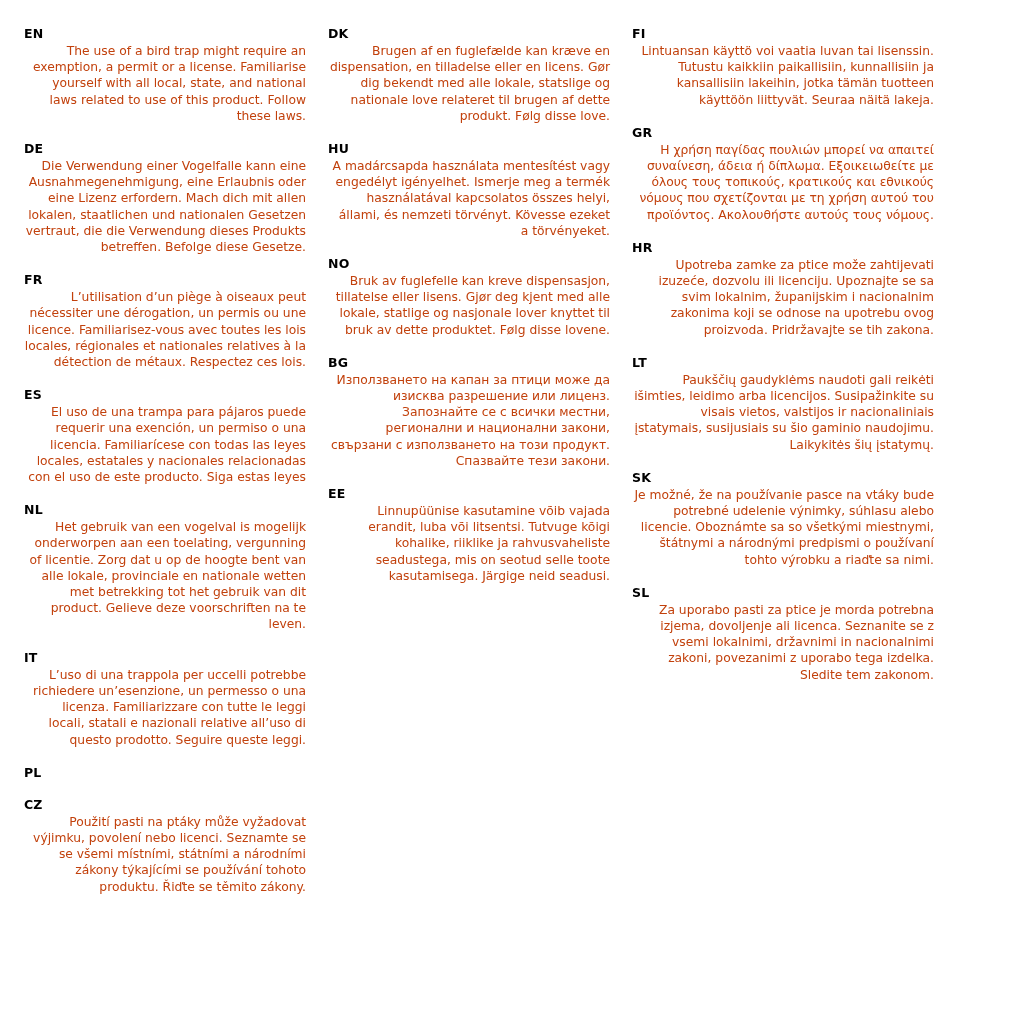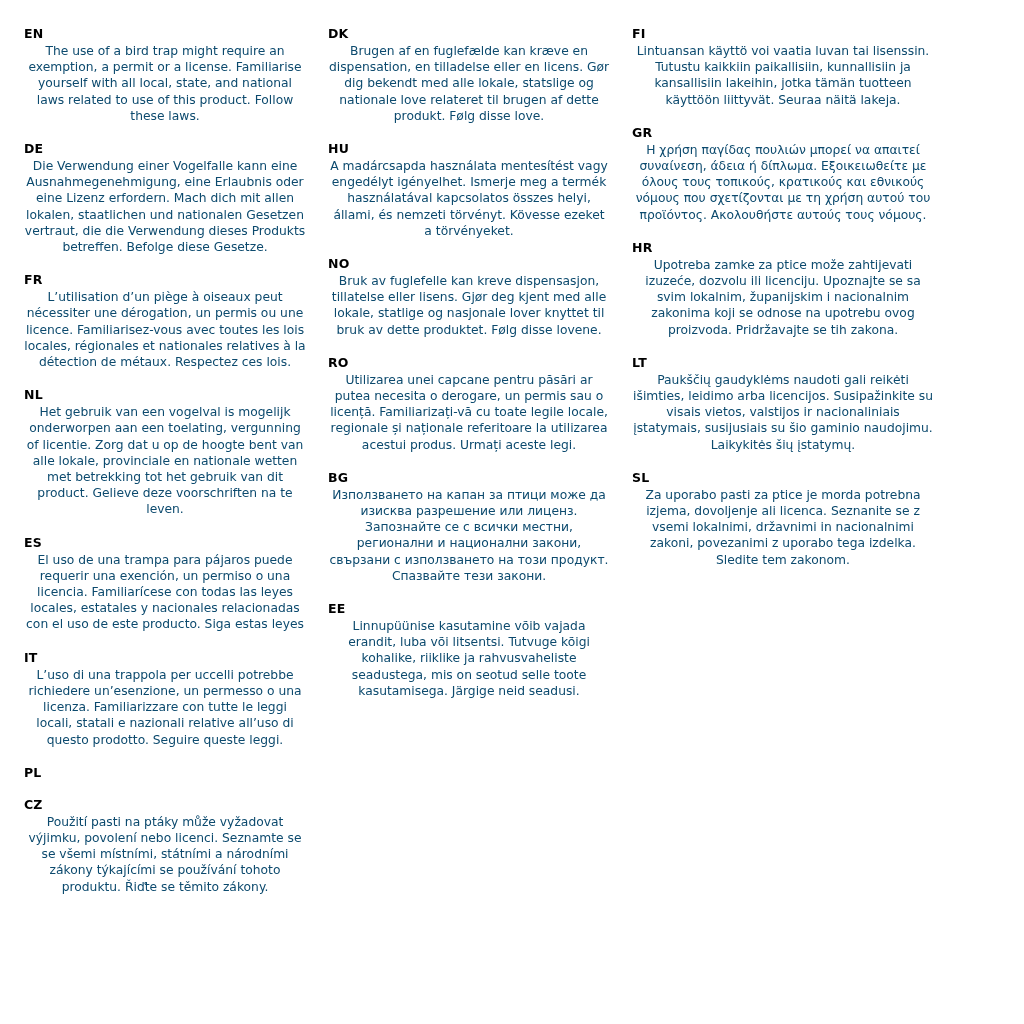--- a/index.html
+++ b/index.html
@@ -44,22 +44,22 @@
     font-size: 12.5px;
     font-weight: 700;
     line-height: 15px;
     letter-spacing: 0.2px;
     margin-bottom: 2px;
     color: #000000;
   }
   .lang-text {
     font-size: 12.3px;
     line-height: 16.2px;
-    color: #0c4a6e;
-    text-align: center;
+    color: #c2410c;
+    text-align: right;
     hyphens: none;
   }
 </style>
 </head>
 <body>
 
 <div class="page">
   <div class="columns">
 
     <div class="column">
@@ -69,26 +69,26 @@
       </div>
       <div class="entry">
         <div class="lang-code">DE</div>
         <div class="lang-text">Die Verwendung einer Vogelfalle kann eine Ausnahmegenehmigung, eine Erlaubnis oder eine Lizenz erfordern. Mach dich mit allen lokalen, staatlichen und nationalen Gesetzen vertraut, die die Verwendung dieses Produkts betreffen. Befolge diese Gesetze.</div>
       </div>
       <div class="entry">
         <div class="lang-code">FR</div>
         <div class="lang-text">L’utilisation d’un piège à oiseaux peut nécessiter une dérogation, un permis ou une licence. Familiarisez-vous avec toutes les lois locales, régionales et nationales relatives à la détection de métaux. Respectez ces lois.</div>
       </div>
       <div class="entry">
+        <div class="lang-code">ES</div>
+        <div class="lang-text">El uso de una trampa para pájaros puede requerir una exención, un permiso o una licencia. Familiarícese con todas las leyes locales, estatales y nacionales relacionadas con el uso de este producto. Siga estas leyes</div>
+      </div>
+      <div class="entry">
         <div class="lang-code">NL</div>
         <div class="lang-text">Het gebruik van een vogelval is mogelijk onderworpen aan een toelating, vergunning of licentie. Zorg dat u op de hoogte bent van alle lokale, provinciale en nationale wetten met betrekking tot het gebruik van dit product. Gelieve deze voorschriften na te leven.</div>
-      </div>
-      <div class="entry">
-        <div class="lang-code">ES</div>
-        <div class="lang-text">El uso de una trampa para pájaros puede requerir una exención, un permiso o una licencia. Familiarícese con todas las leyes locales, estatales y nacionales relacionadas con el uso de este producto. Siga estas leyes</div>
       </div>
       <div class="entry">
         <div class="lang-code">IT</div>
         <div class="lang-text">L’uso di una trappola per uccelli potrebbe richiedere un’esenzione, un permesso o una licenza. Familiarizzare con tutte le leggi locali, statali e nazionali relative all’uso di questo prodotto. Seguire queste leggi.</div>
       </div>
       <div class="entry">
         <div class="lang-code">PL</div>
       </div>
       <div class="entry">
         <div class="lang-code">CZ</div>
@@ -101,24 +101,20 @@
         <div class="lang-code">DK</div>
         <div class="lang-text">Brugen af en fuglefælde kan kræve en dispensation, en tilladelse eller en licens. Gør dig bekendt med alle lokale, statslige og nationale love relateret til brugen af dette produkt. Følg disse love.</div>
       </div>
       <div class="entry">
         <div class="lang-code">HU</div>
         <div class="lang-text">A madárcsapda használata mentesítést vagy engedélyt igényelhet. Ismerje meg a termék használatával kapcsolatos összes helyi, állami, és nemzeti törvényt. Kövesse ezeket a törvényeket.</div>
       </div>
       <div class="entry">
         <div class="lang-code">NO</div>
         <div class="lang-text">Bruk av fuglefelle kan kreve dispensasjon, tillatelse eller lisens. Gjør deg kjent med alle lokale, statlige og nasjonale lover knyttet til bruk av dette produktet. Følg disse lovene.</div>
-      </div>
-      <div class="entry">
-        <div class="lang-code">RO</div>
-        <div class="lang-text">Utilizarea unei capcane pentru păsări ar putea necesita o derogare, un permis sau o licență. Familiarizați-vă cu toate legile locale, regionale și naționale referitoare la utilizarea acestui produs. Urmați aceste legi.</div>
       </div>
       <div class="entry">
         <div class="lang-code">BG</div>
         <div class="lang-text">Използването на капан за птици може да изисква разрешение или лиценз. Запознайте се с всички местни, регионални и национални закони, свързани с използването на този продукт. Спазвайте тези закони.</div>
       </div>
       <div class="entry">
         <div class="lang-code">EE</div>
         <div class="lang-text">Linnupüünise kasutamine võib vajada erandit, luba või litsentsi. Tutvuge kõigi kohalike, riiklike ja rahvusvaheliste seadustega, mis on seotud selle toote kasutamisega. Järgige neid seadusi.</div>
       </div>
     </div>
@@ -134,19 +130,23 @@
       </div>
       <div class="entry">
         <div class="lang-code">HR</div>
         <div class="lang-text">Upotreba zamke za ptice može zahtijevati izuzeće, dozvolu ili licenciju. Upoznajte se sa svim lokalnim, županijskim i nacionalnim zakonima koji se odnose na upotrebu ovog proizvoda. Pridržavajte se tih zakona.</div>
       </div>
       <div class="entry">
         <div class="lang-code">LT</div>
         <div class="lang-text">Paukščių gaudyklėms naudoti gali reikėti išimties, leidimo arba licencijos. Susipažinkite su visais vietos, valstijos ir nacionaliniais įstatymais, susijusiais su šio gaminio naudojimu. Laikykitės šių įstatymų.</div>
       </div>
       <div class="entry">
+        <div class="lang-code">SK</div>
+        <div class="lang-text">Je možné, že na používanie pasce na vtáky bude potrebné udelenie výnimky, súhlasu alebo licencie. Oboznámte sa so všetkými miestnymi, štátnymi a národnými predpismi o používaní tohto výrobku a riaďte sa nimi.</div>
+      </div>
+      <div class="entry">
         <div class="lang-code">SL</div>
         <div class="lang-text">Za uporabo pasti za ptice je morda potrebna izjema, dovoljenje ali licenca. Seznanite se z vsemi lokalnimi, državnimi in nacionalnimi zakoni, povezanimi z uporabo tega izdelka. Sledite tem zakonom.</div>
       </div>
     </div>
 
   </div>
 </div>
 
 </body></html>

